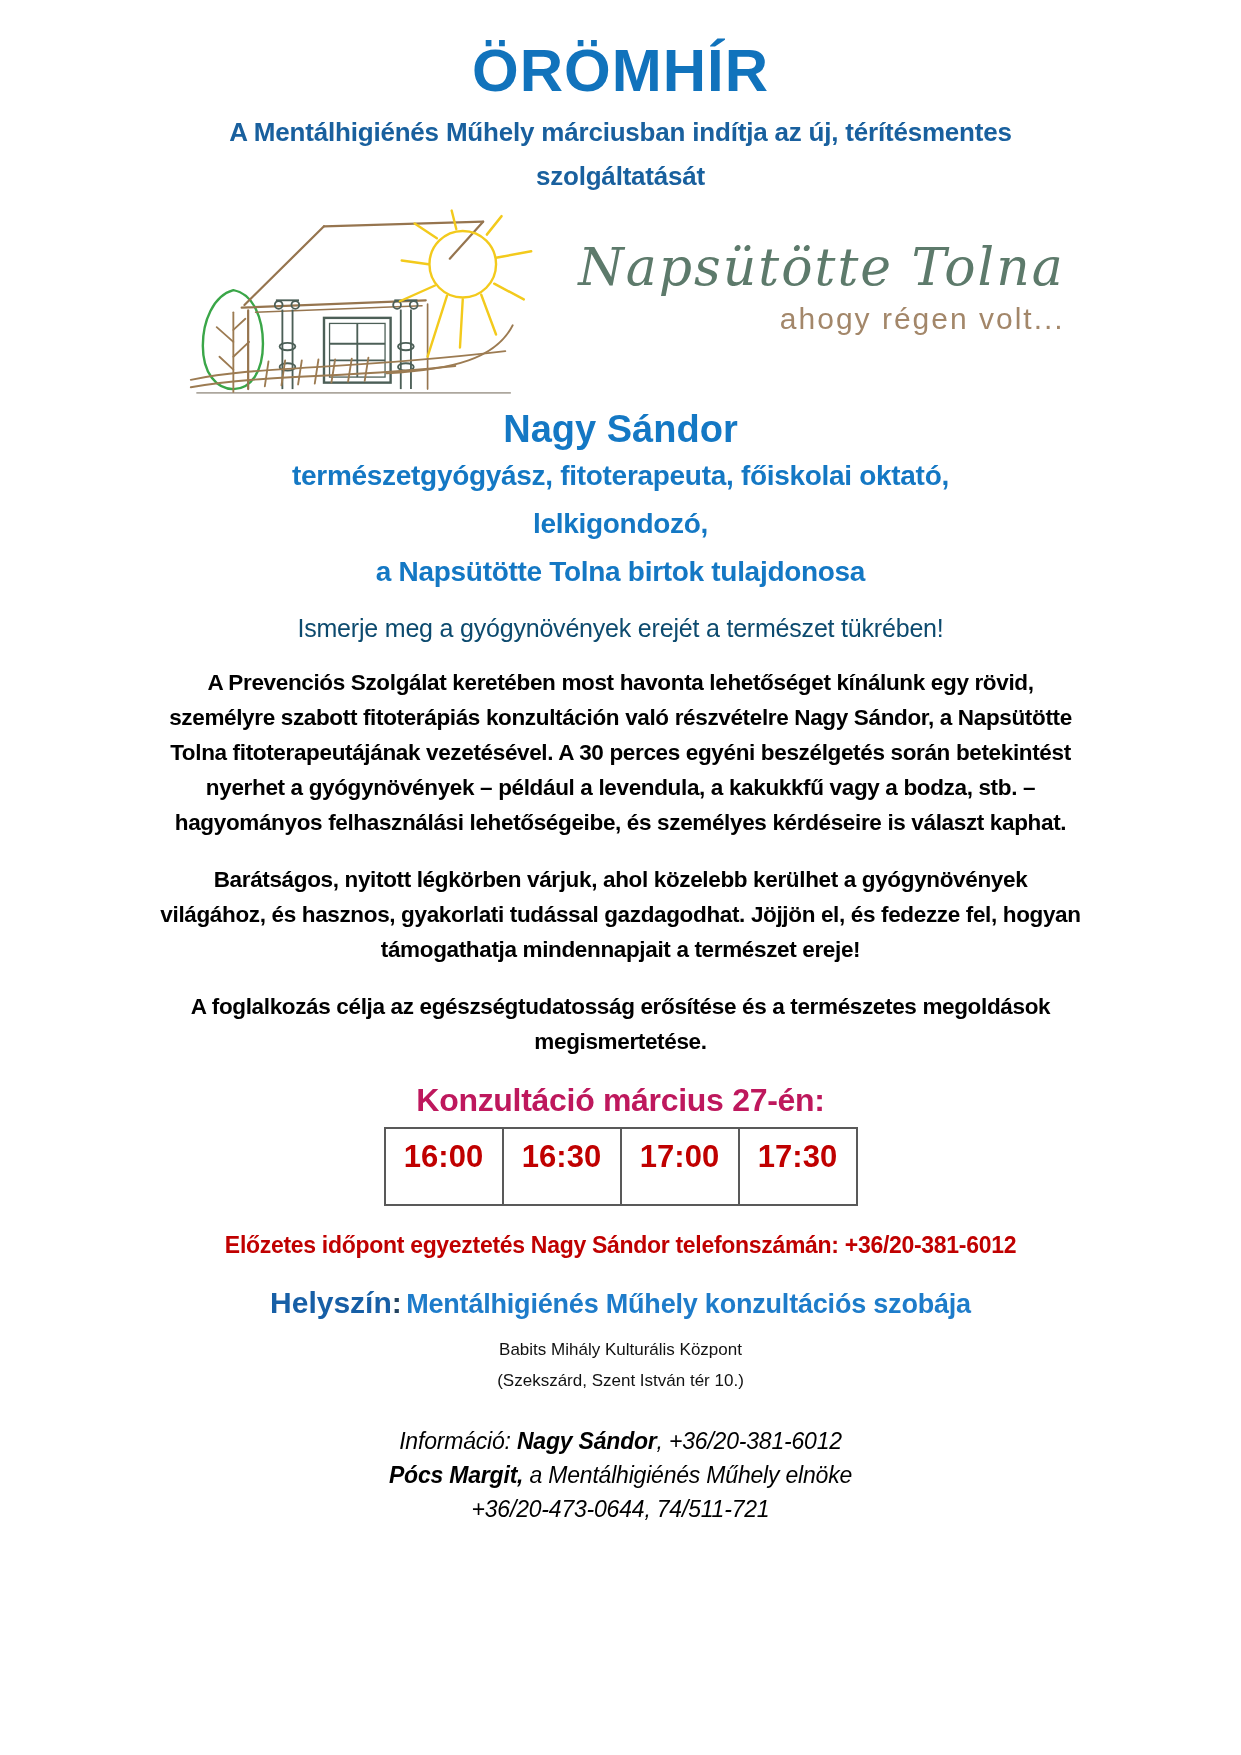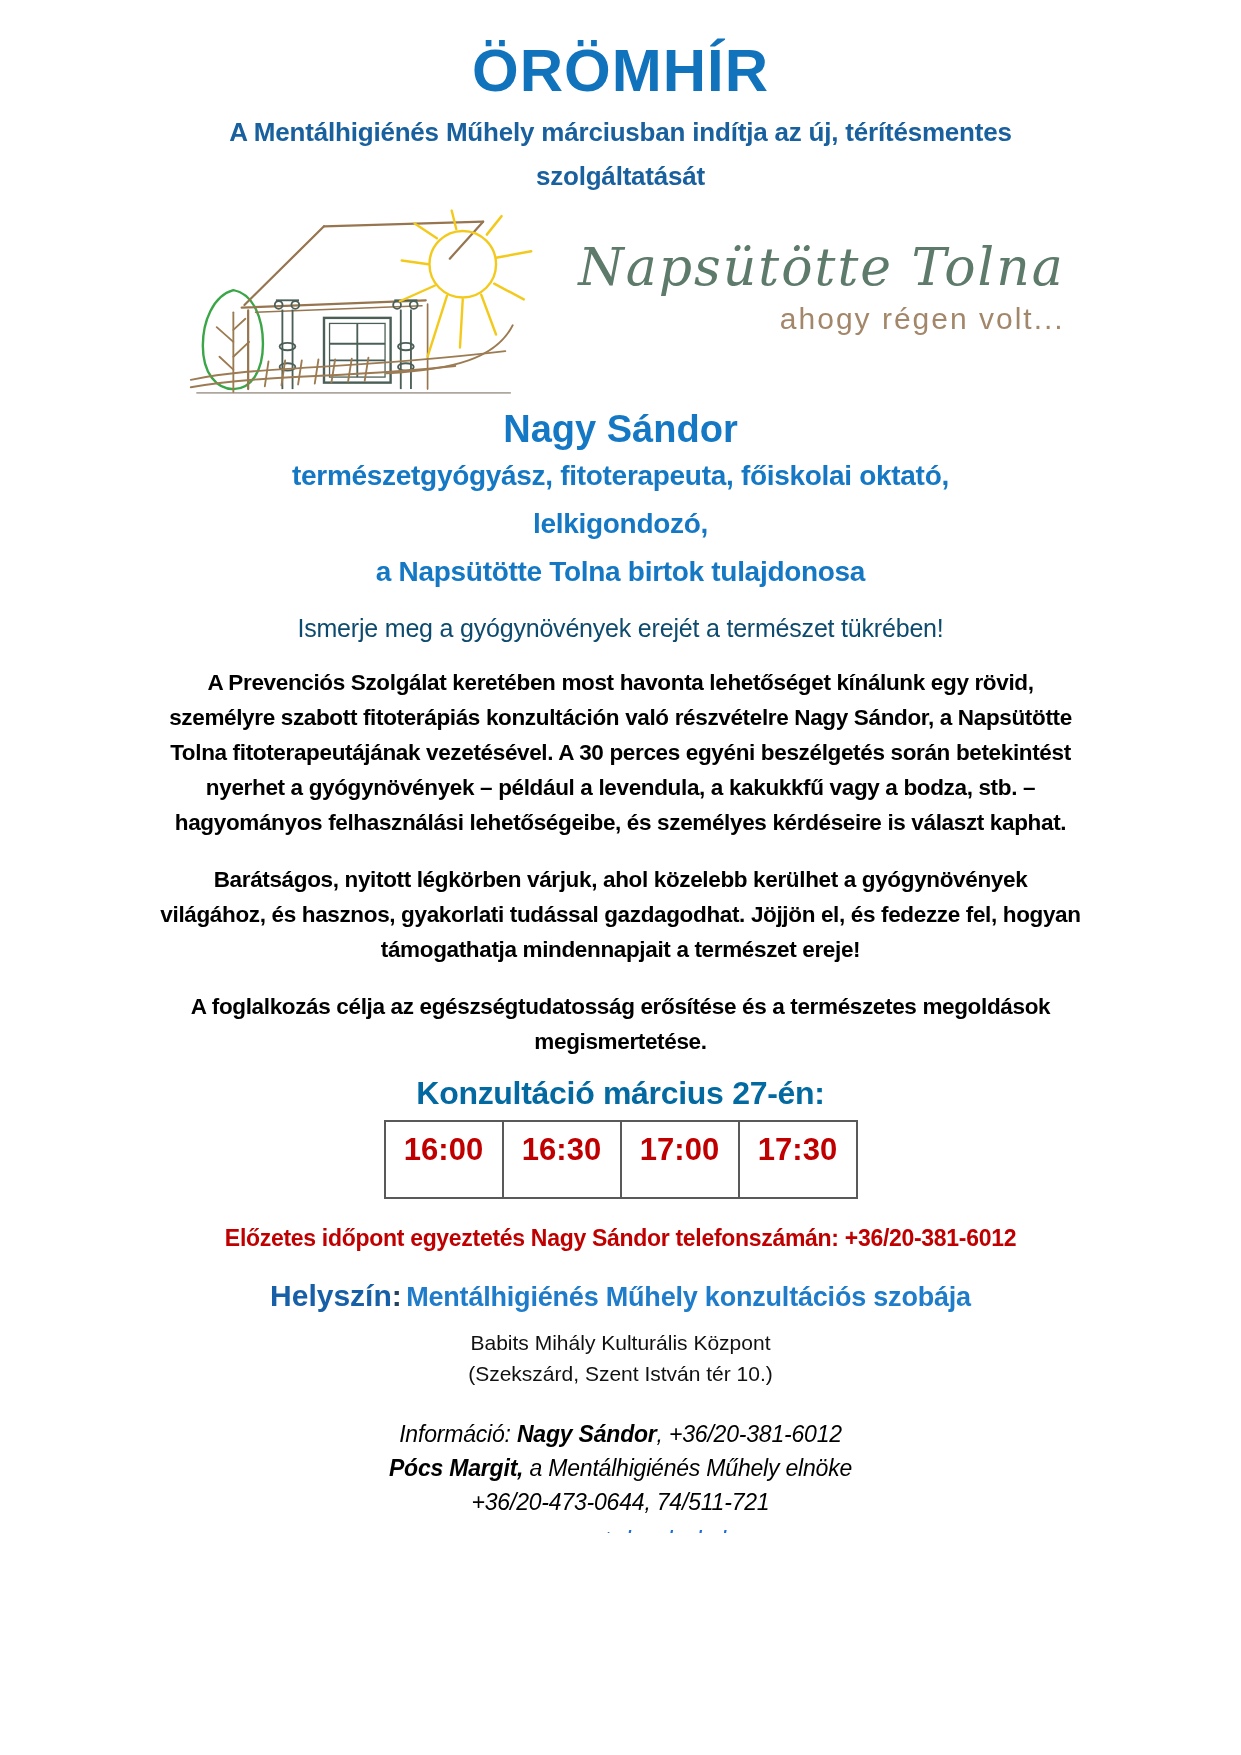--- a/index.html
+++ b/index.html
@@ -87,24 +87,24 @@
     margin:22px auto 0 auto;
     width:1085px;
     font-size:22.5px;
     font-weight:bold;
     color:#000000;
     line-height:35px;
     letter-spacing:-0.35px;
   }
 
   .consult-heading{
-    margin-top:16px;
+    margin-top:23px;
     font-size:32px;
     font-weight:bold;
-    color:#0369a1;
+    color:#be185d;
     letter-spacing:-0.3px;
   }
   .times-table{
     margin:8px auto 0 auto;
     border-collapse:collapse;
   }
   .times-table td{
     width:114px;
     height:64px;
     border:2px solid #595959;
@@ -140,21 +140,21 @@
     color:#24435f;
   }
   .location-value{
     font-size:27px;
     font-weight:bold;
     color:#1E7CCA;
     letter-spacing:-0.2px;
   }
   .venue-block{
     margin-top:6px;
-    font-size:21px;
+    font-size:17px;
     color:#111111;
     line-height:31px;
   }
 
   .info-block{
     margin-top:28px;
     font-size:23px;
     font-style:italic;
     color:#000000;
     line-height:34px;

